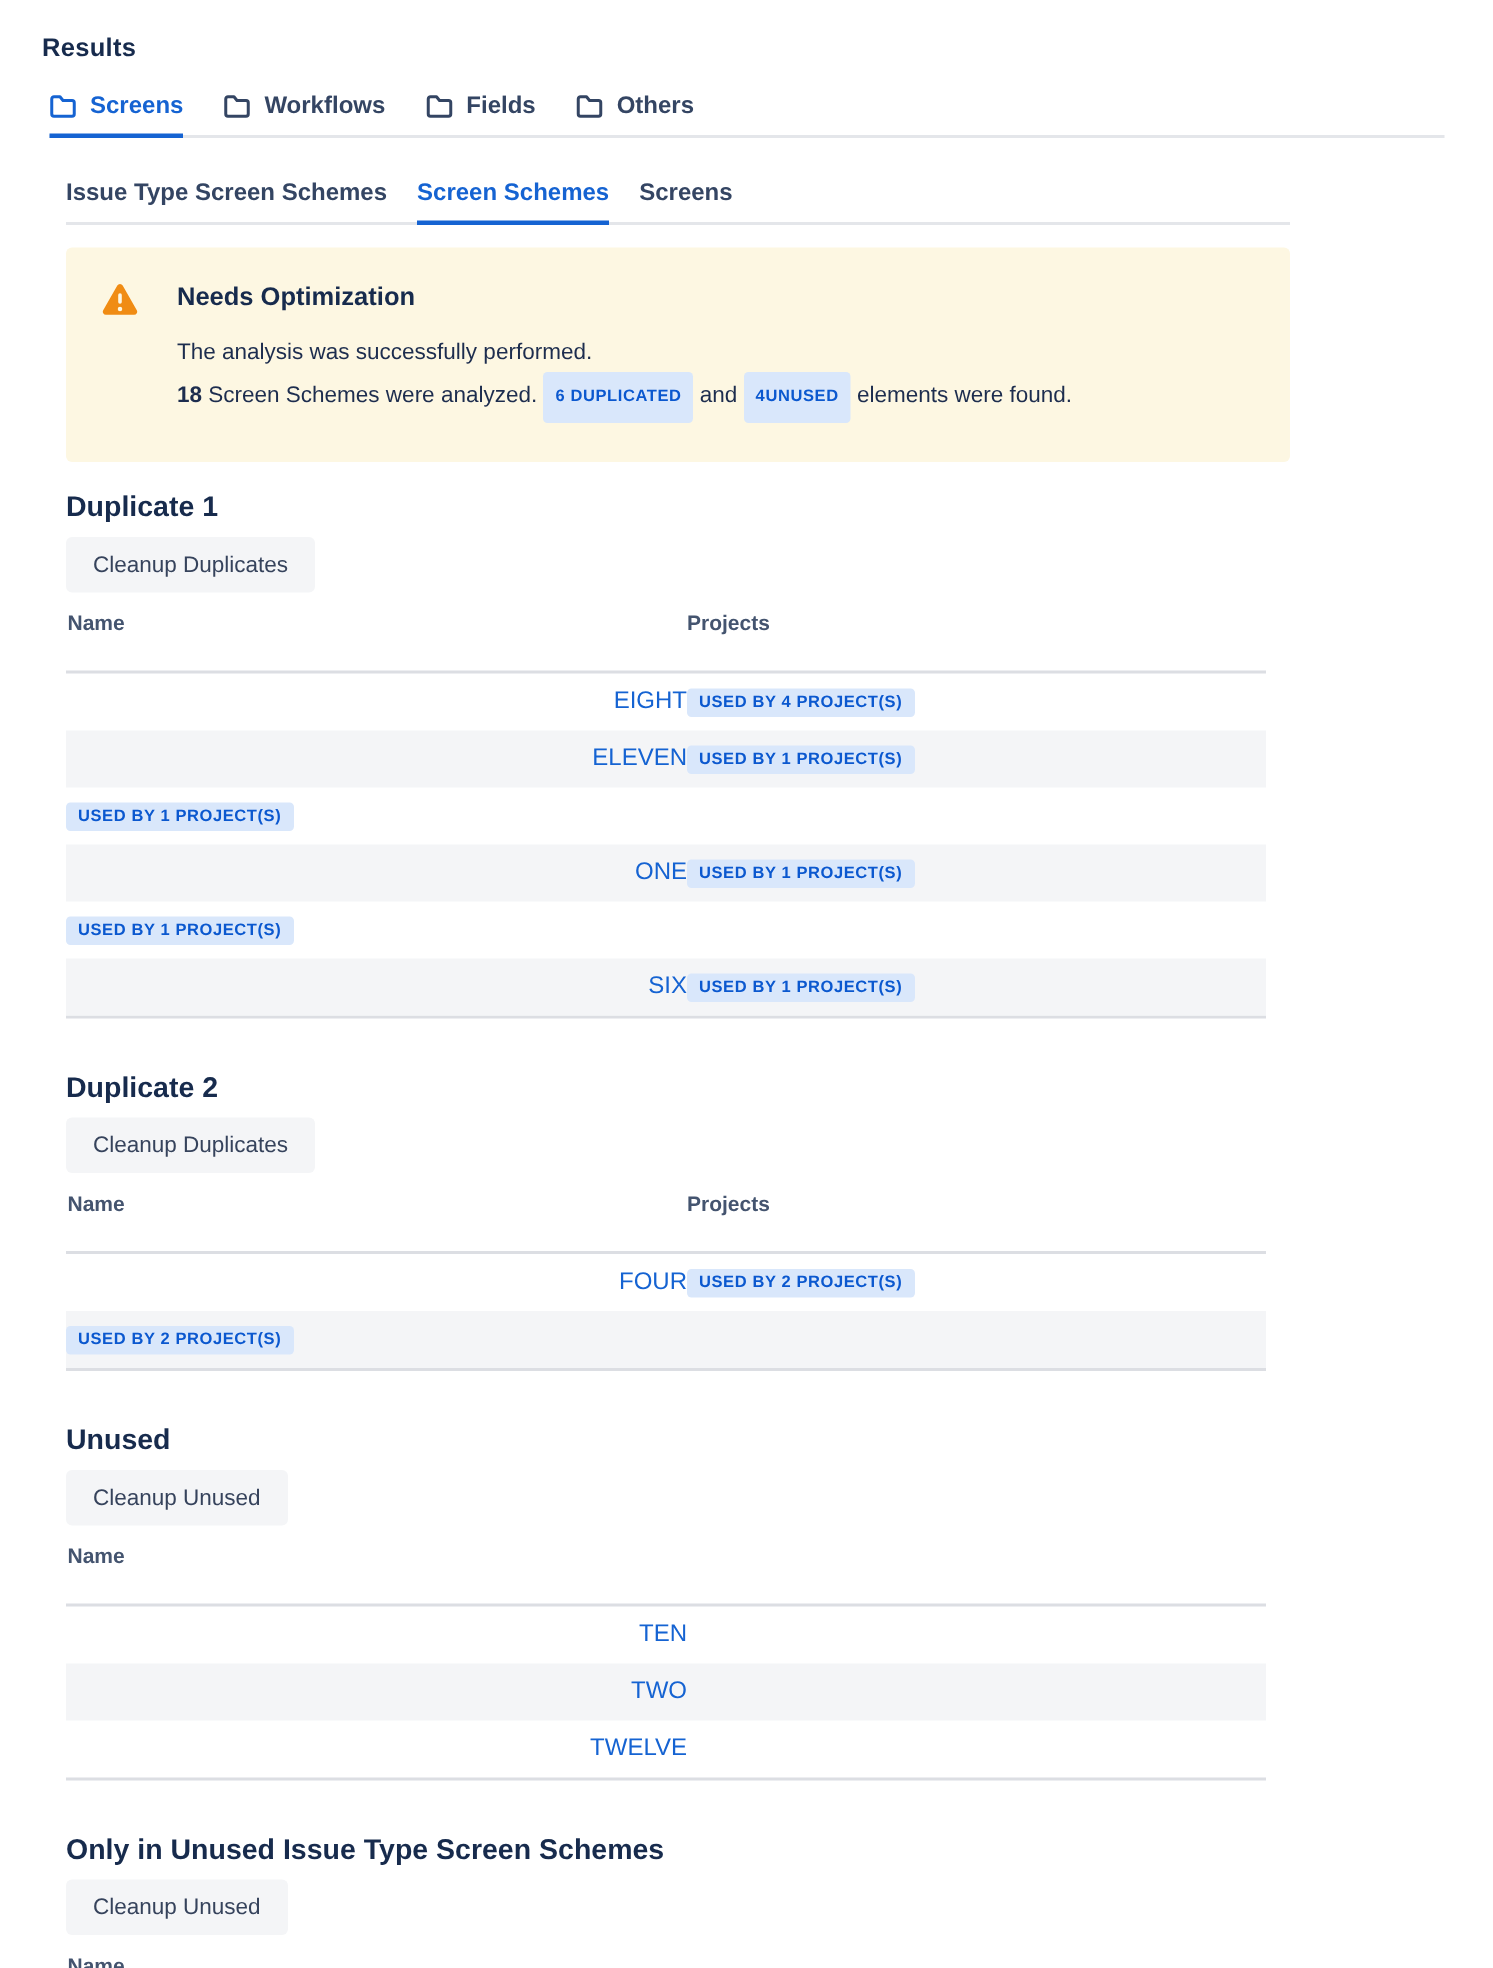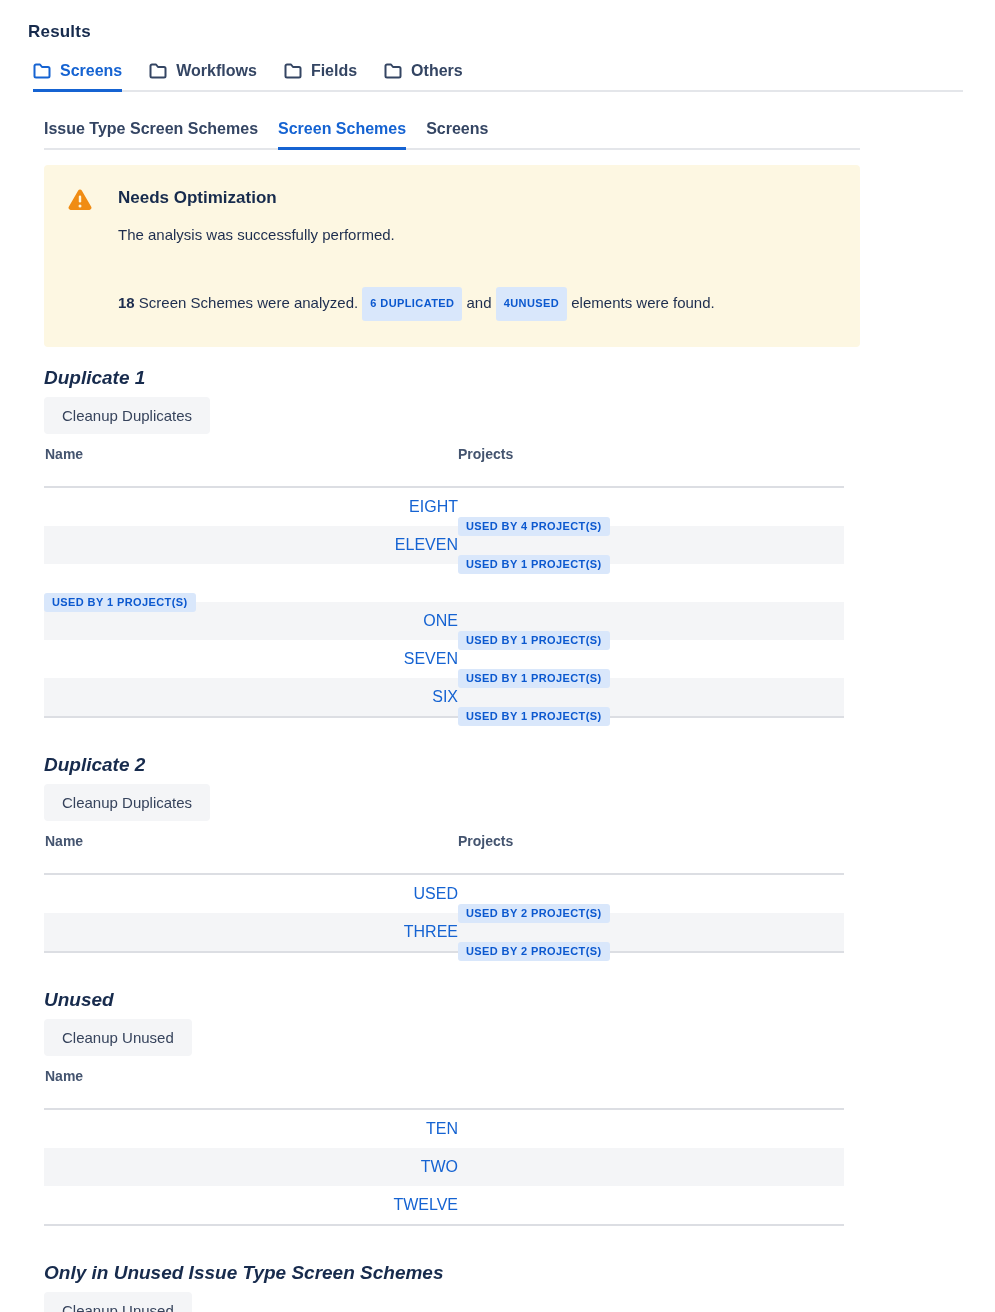--- a/index.html
+++ b/index.html
@@ -26,27 +26,27 @@
           border-bottom:3px solid transparent;margin-bottom:-2px;cursor:pointer;}
   .subtab.active{color:var(--accent);border-bottom-color:var(--accent);text-align:center;}
 
   
   .alert{margin-left:16px;margin-top:15px;width:816px;background:var(--warning-bg);border-radius:4px;
          padding:23px 24px 26px 24px;display:flex;gap:26px;}
   .alert-icon{flex:0 0 24px;padding-top:1px;}
   .alert-title{font-size:17px;font-weight:700;margin-bottom:13px;}
   .alert-line{font-size:15px;line-height:27px;color:#1d2d4e;}
   .badge{display:inline-block;background:var(--badge-bg);color:var(--badge-text);font-size:11px;
-         font-weight:700;letter-spacing:.4px;padding:3px 8px 4px;border-radius:3px;vertical-align:1px;margin-top:39px;}
+         font-weight:700;letter-spacing:.4px;padding:3px 8px 4px;border-radius:3px;vertical-align:1px;}
   b.count{font-weight:700;}
 
   
   .sections{margin-left:16px;width:800px;padding-top:20px;}
   .section{margin-bottom:36px;}
-  .section h2{font-size:19px;font-weight:700;margin-bottom:8px;font-style:italic;}
+  .section h2{font-size:19px;font-weight:700;margin-bottom:8px;}
   .cleanup-btn{display:inline-block;background:var(--btn-bg);color:var(--btn-text);border:none;
                font-family:inherit;font-size:15px;font-weight:500;padding:10px 18px;border-radius:4px;
                cursor:pointer;margin-bottom:12px;}
   .thead{display:flex;padding-bottom:24px;border-bottom:2px solid var(--border);}
   .th{font-size:14px;font-weight:700;color:var(--muted);}
   .th.name{width:414px;padding-left:1px;}
   .rows{border-bottom:2px solid var(--border);text-align:right;}
   .row{display:flex;align-items:center;height:38px;}
   .row:nth-child(even){background:var(--row-alt);}
   .cell-name{width:414px;padding-left:1px;}
@@ -158,23 +158,20 @@
   <div class="row">
     <div class="cell-name">
       <a>ONE</a>
     </div>
     <div class="cell-projects">
       <span class="badge">USED BY 1 PROJECT(S)</span>
     </div>
   </div>
 
   <div class="row">
-    <div class="cell-name">
-      <a>SEVEN</a>
-    </div>
     <div class="cell-projects">
       <span class="badge">USED BY 1 PROJECT(S)</span>
     </div>
   </div>
 
   <div class="row">
     <div class="cell-name">
       <a>SIX</a>
     </div>
     <div class="cell-projects">
@@ -187,31 +184,28 @@
   <div class="section">
     <h2>Duplicate 2</h2>
     <button class="cleanup-btn">Cleanup Duplicates</button>
     <div class="thead">
       <div class="th name">Name</div>
       <div class="th projects">Projects</div>
     </div>
     <div class="rows">
   <div class="row">
     <div class="cell-name">
-      <a>USED</a>
+      <a>FOUR</a>
     </div>
     <div class="cell-projects">
       <span class="badge">USED BY 2 PROJECT(S)</span>
     </div>
   </div>
 
   <div class="row">
-    <div class="cell-name">
-      <a>THREE</a>
-    </div>
     <div class="cell-projects">
       <span class="badge">USED BY 2 PROJECT(S)</span>
     </div>
   </div>
 </div>
   </div>
 
   <div class="section">
     <h2>Unused</h2>
     <button class="cleanup-btn">Cleanup Unused</button>

